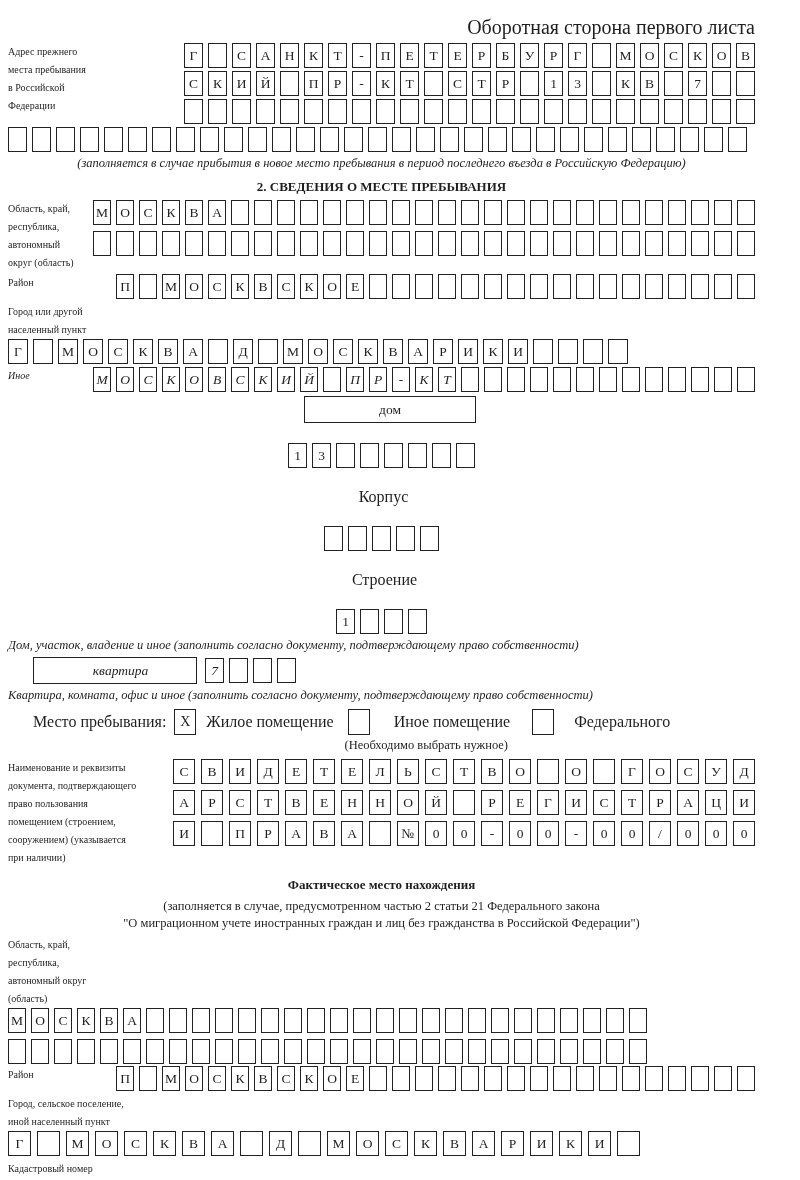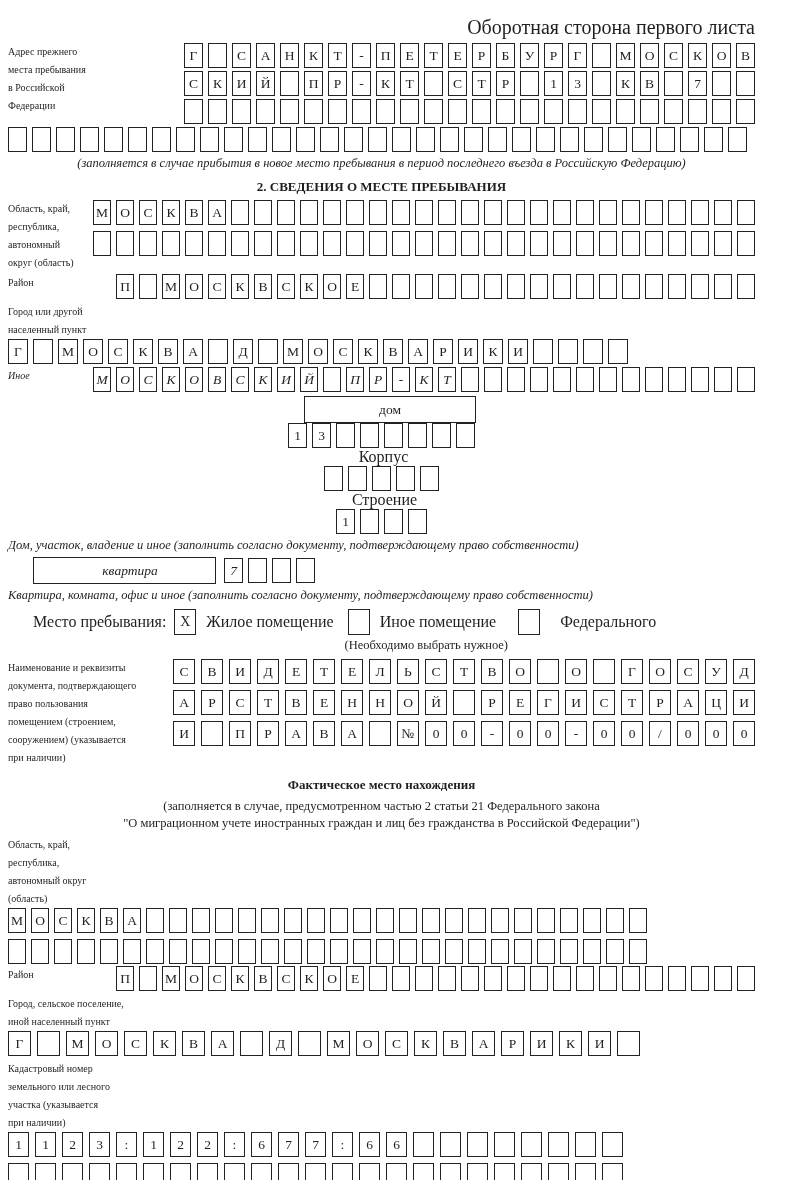--- a/index.html
+++ b/index.html
@@ -382,21 +382,21 @@
         <span class="cbox"></span>
         <span class="cbox"></span>
         <span class="cbox"></span>
         <span class="cbox"></span>
         <span class="cbox"></span>
         <span class="cbox"></span>
         <span class="cbox"></span>
       </div>
   </div>
 
-  <div class="inline-row mt4" style="gap:0;">
+  <div class="inline-row mt4" style="gap:20px;">
     <div class="wide-box" style="width:172px;margin-left:17px;">дом</div>
     <div class="boxes" style="--w:19px">
         <span class="cbox">1</span>
         <span class="cbox">3</span>
         <span class="cbox"></span>
         <span class="cbox"></span>
         <span class="cbox"></span>
         <span class="cbox"></span>
         <span class="cbox"></span>
         <span class="cbox"></span>
@@ -413,36 +413,36 @@
     <div class="boxes" style="--w:19px">
         <span class="cbox">1</span>
         <span class="cbox"></span>
         <span class="cbox"></span>
         <span class="cbox"></span>
       </div>
   </div>
   <div class="note mt3">Дом, участок, владение и иное (заполнить согласно документу, подтверждающему право собственности)</div>
 
   <div class="inline-row mt3" style="gap:8px;">
-    <div class="wide-box" style="width:183px;margin-left:25px;padding-left:11px;">квартира</div>
+    <div class="wide-box" style="width:164px;margin-left:25px;padding-left:11px;">квартира</div>
     <div class="boxes" style="--w:19px">
         <span class="cbox">7</span>
         <span class="cbox"></span>
         <span class="cbox"></span>
         <span class="cbox"></span>
       </div>
   </div>
   <div class="note mt3">Квартира, комната, офис и иное (заполнить согласно документу, подтверждающему право собственности)</div>
 
   <div class="inline-row mt5" style="gap:0;">
     <div class="inline-label" style="margin-left:25px;">Место пребывания:</div>
     <div class="check-box" style="margin-left:8px;">X</div>
     <div class="inline-label" style="margin-left:10px;">Жилое помещение</div>
     <div class="check-box" style="margin-left:14px;"></div>
-    <div class="inline-label" style="margin-left:10px;">Иное помещение</div>
+    <div class="inline-label" style="margin-left:24px;">Иное помещение</div>
     <div class="check-box" style="margin-left:22px;"></div>
     <div class="inline-label" style="margin-left:20px;">Федерального</div>
   </div>
   <div class="note mt2" style="margin-left:160px;width:340px;text-align:right;">(Необходимо выбрать нужное)</div>
 
   <div class="field mt5">
     <div class="label">Наименование и реквизиты
 документа, подтверждающего
 право пользования
 помещением (строением,

